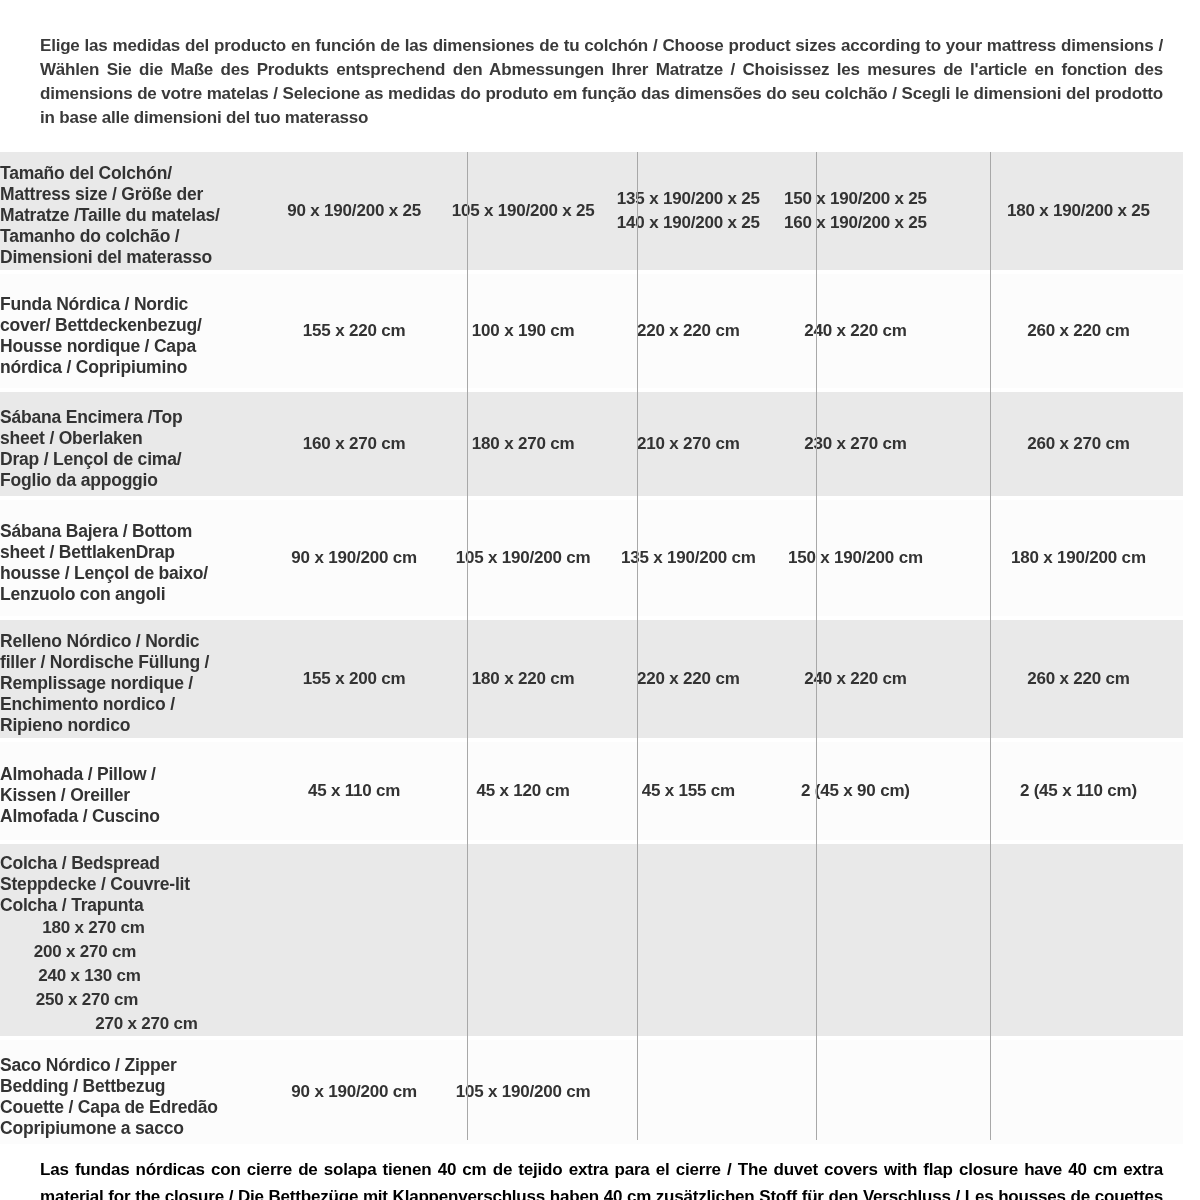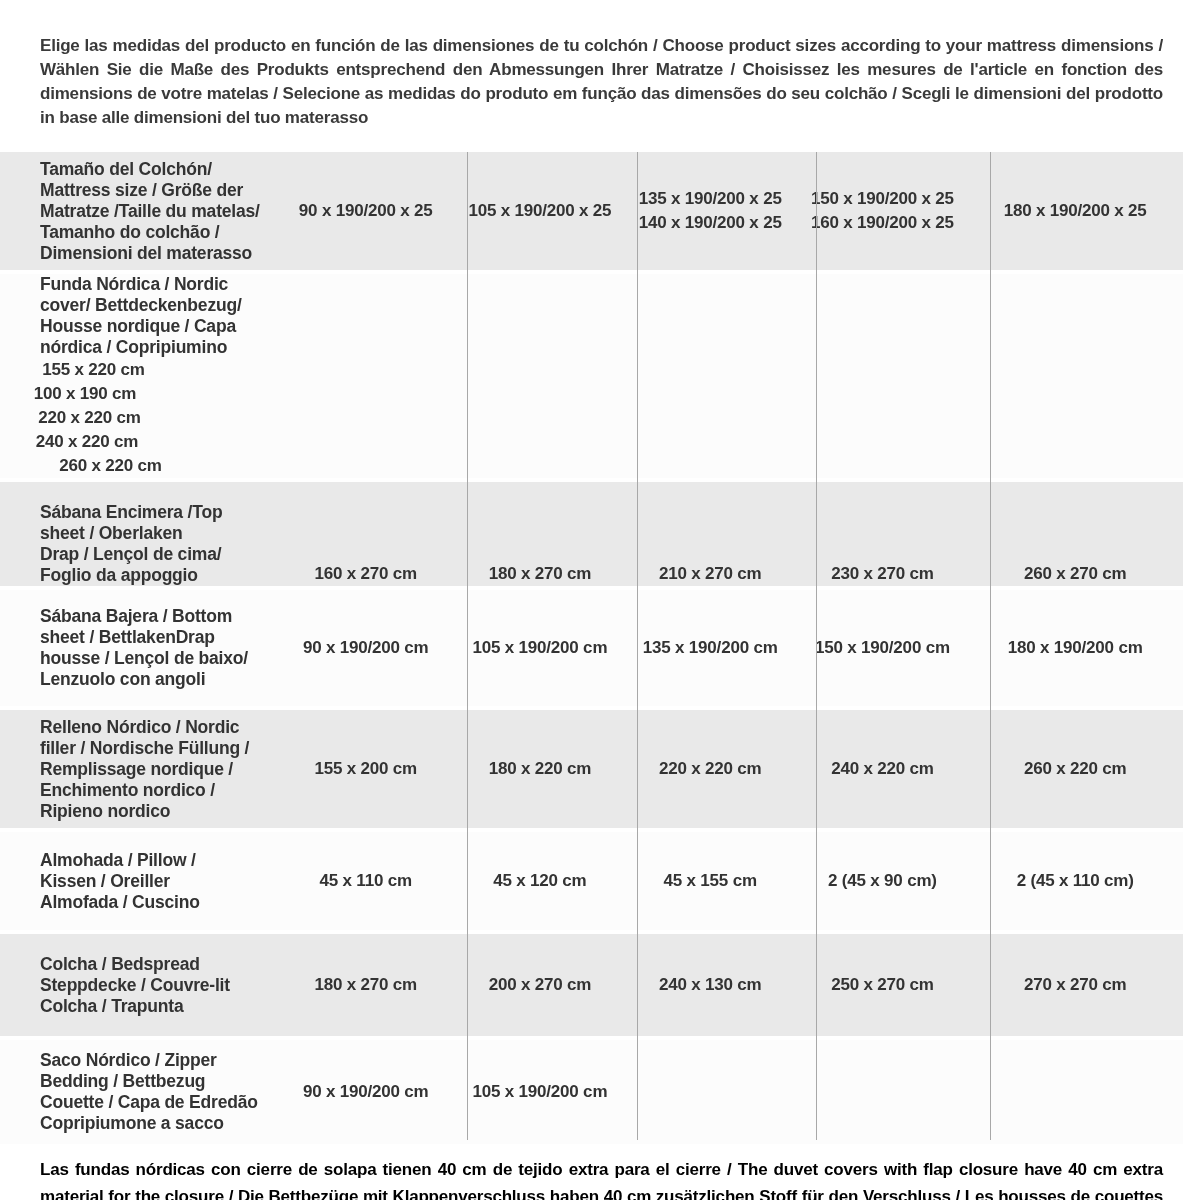--- a/index.html
+++ b/index.html
@@ -43,31 +43,31 @@
     font-size: 17px;
     line-height: 24px;
     letter-spacing: -0.2px;
     white-space: pre-line;
     box-sizing: border-box;
     color: #333333;
   }
   .cell.label {
     justify-content: flex-start;
     text-align: left;
-    padding-left: 40px;
     padding-right: 10px;
     font-size: 17.5px;
     line-height: 21px;
+    margin-top: 9px;
   }
   .c0 { width: 280px; }
   .c1 { width: 187px; }
   .c2 { width: 170px; }
   .c3 { width: 179px; }
   .c4 { width: 174px; }
-  .c5 { width: 221px; }
+  .c5 { width: 221px; margin-left: 36px; }
   .vline {
     position: absolute;
     top: 0;
     bottom: 4px;
     width: 1px;
     background: #a8a8a8;
   }
   .footer {
     margin: 12px 37px 0 40px;
     font-size: 17px;
@@ -91,32 +91,32 @@
 Tamanho do colchão /
 Dimensioni del materasso</div>
         <div class="cell c1">90 x 190/200 x 25</div>
         <div class="cell c2">105 x 190/200 x 25</div>
         <div class="cell c3">135 x 190/200 x 25
 140 x 190/200 x 25</div>
         <div class="cell c4">150 x 190/200 x 25
 160 x 190/200 x 25</div>
         <div class="cell c5">180 x 190/200 x 25</div>
       </div>
-      <div class="trow white" style="min-height: 114px; flex-direction: column;">
+      <div class="trow white" style="min-height: 114px;">
         <div class="cell label c0">Funda Nórdica /  Nordic
 cover/ Bettdeckenbezug/
 Housse nordique  / Capa
 nórdica / Copripiumino</div>
         <div class="cell c1">155 x 220 cm</div>
         <div class="cell c2">100 x 190 cm</div>
         <div class="cell c3">220 x 220 cm</div>
         <div class="cell c4">240 x 220 cm</div>
         <div class="cell c5">260 x 220 cm</div>
       </div>
-      <div class="trow gray" style="min-height: 104px; align-items: flex-end;">
+      <div class="trow gray" style="min-height: 104px;">
         <div class="cell label c0">Sábana Encimera /Top
 sheet / Oberlaken
 Drap / Lençol de cima/
 Foglio da appoggio</div>
         <div class="cell c1">160 x 270 cm</div>
         <div class="cell c2">180 x 270 cm</div>
         <div class="cell c3">210 x 270 cm</div>
         <div class="cell c4">230 x 270 cm</div>
         <div class="cell c5">260 x 270 cm</div>
       </div>
@@ -146,21 +146,21 @@
       <div class="trow white" style="min-height: 98px;">
         <div class="cell label c0">Almohada  / Pillow /
 Kissen / Oreiller
 Almofada / Cuscino</div>
         <div class="cell c1">45 x 110 cm</div>
         <div class="cell c2">45 x 120 cm</div>
         <div class="cell c3">45 x 155 cm</div>
         <div class="cell c4">2 (45 x 90 cm)</div>
         <div class="cell c5">2 (45 x 110 cm)</div>
       </div>
-      <div class="trow gray" style="min-height: 102px;">
+      <div class="trow gray" style="min-height: 102px; flex-direction: column;">
         <div class="cell label c0">Colcha / Bedspread
 Steppdecke / Couvre-lit
 Colcha / Trapunta</div>
         <div class="cell c1">180 x 270 cm</div>
         <div class="cell c2">200 x 270 cm</div>
         <div class="cell c3">240 x 130 cm</div>
         <div class="cell c4">250 x 270 cm</div>
         <div class="cell c5">270 x 270 cm</div>
       </div>
       <div class="trow white" style="min-height: 104px;">

